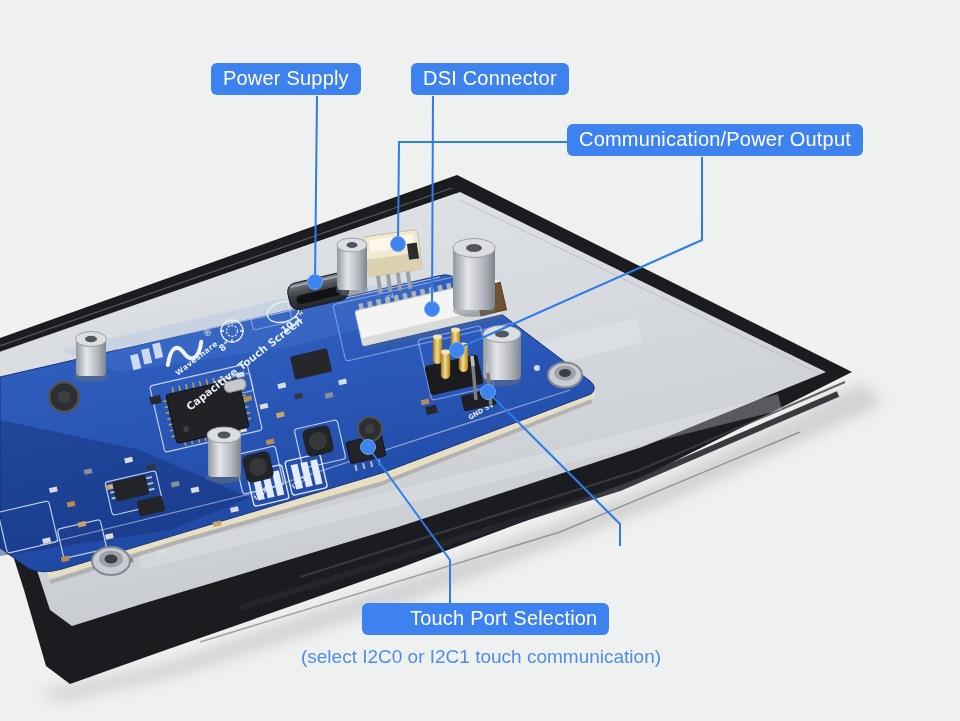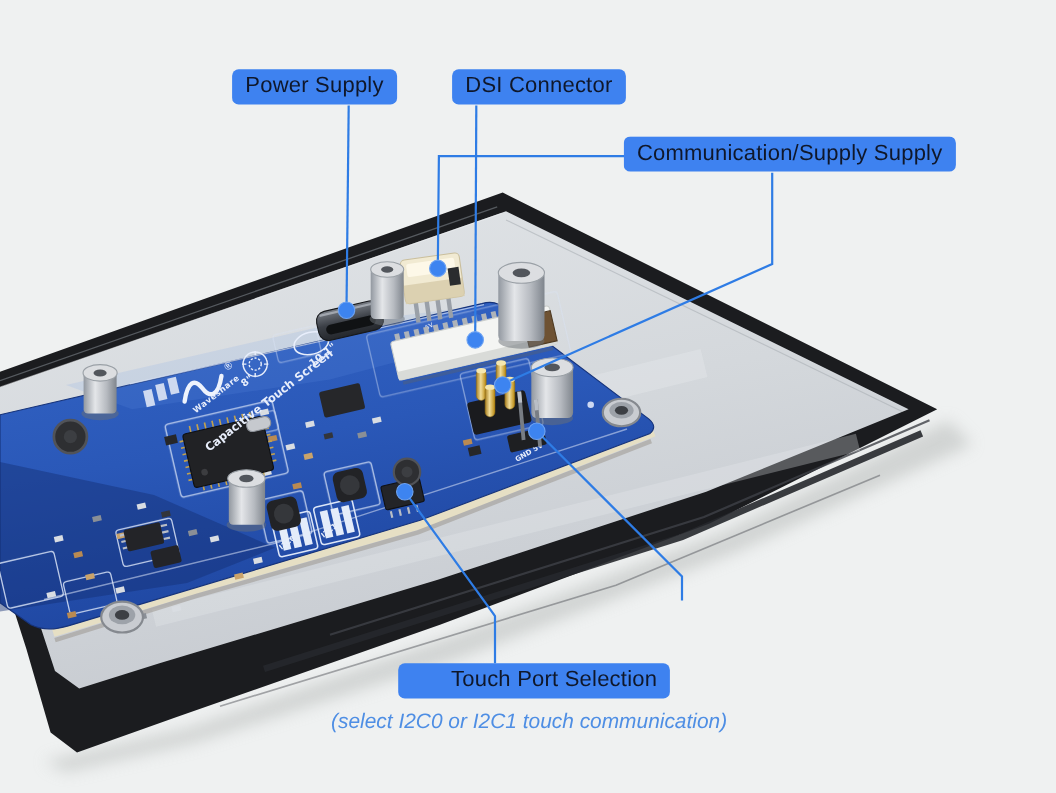--- a/index.html
+++ b/index.html
@@ -1,23 +1,23 @@
 <!DOCTYPE html>
 <html><head>
 <meta charset="utf-8">
 <style>
   html,body{margin:0;padding:0;background:#eff1f1;}
   .stage{position:relative;width:960px;height:721px;overflow:hidden;
          background:#eff1f1;font-family:"Liberation Sans",sans-serif;}
   .scene{position:absolute;left:0;top:0;width:960px;height:721px;}
   .callout{position:absolute;display:inline-block;font-size:20px;line-height:1.2;
            padding:3px 12px 5px;border-radius:6px;white-space:nowrap;
-           background:#3e82f0;color:#0f172a;letter-spacing:.2px;}
+           background:#3e82f0;color:#ffffff;letter-spacing:.2px;}
   .note{position:absolute;left:481px;top:646px;transform:translateX(-50%);
-        font-size:19px;color:#4e8ee4;white-space:nowrap;font-style:italic;}
+        font-size:19px;color:#4e8ee4;white-space:nowrap;}
   svg text{font-family:"DejaVu Sans","Liberation Sans",sans-serif;fill:#e8eefb;}
 </style>
 </head>
 <body>
 
 <div class="stage">
 
   <svg class="scene" viewBox="0 0 960 721">
     <defs>
       <linearGradient id="silverGrad" x1="0" y1="0" x2="0.4" y2="1">
@@ -324,17 +324,17 @@
       <circle cx="432" cy="309" r="7.5"></circle>
       <circle cx="398" cy="244" r="7.5"></circle>
       <circle cx="457" cy="350" r="7.5"></circle>
       <circle cx="488" cy="392" r="7.5"></circle>
       <circle cx="368" cy="447" r="7.5"></circle>
     </g>
   </svg>
 
   <div class="callout" style="left:211px;top:63px;">Power Supply</div>
   <div class="callout" style="left:383px;top:63px;margin-left:28px;">DSI Connector</div>
-  <div class="callout" style="left:567px;top:124px;">Communication/Supply Supply</div>
+  <div class="callout" style="left:567px;top:124px;">Communication/Power Output</div>
   <div class="callout" style="left:362px;top:603px;padding-left:48px;">Touch Port Selection</div>
   <div class="note">(select I2C0 or I2C1 touch communication)</div>
 
 </div>
 
 </body></html>

